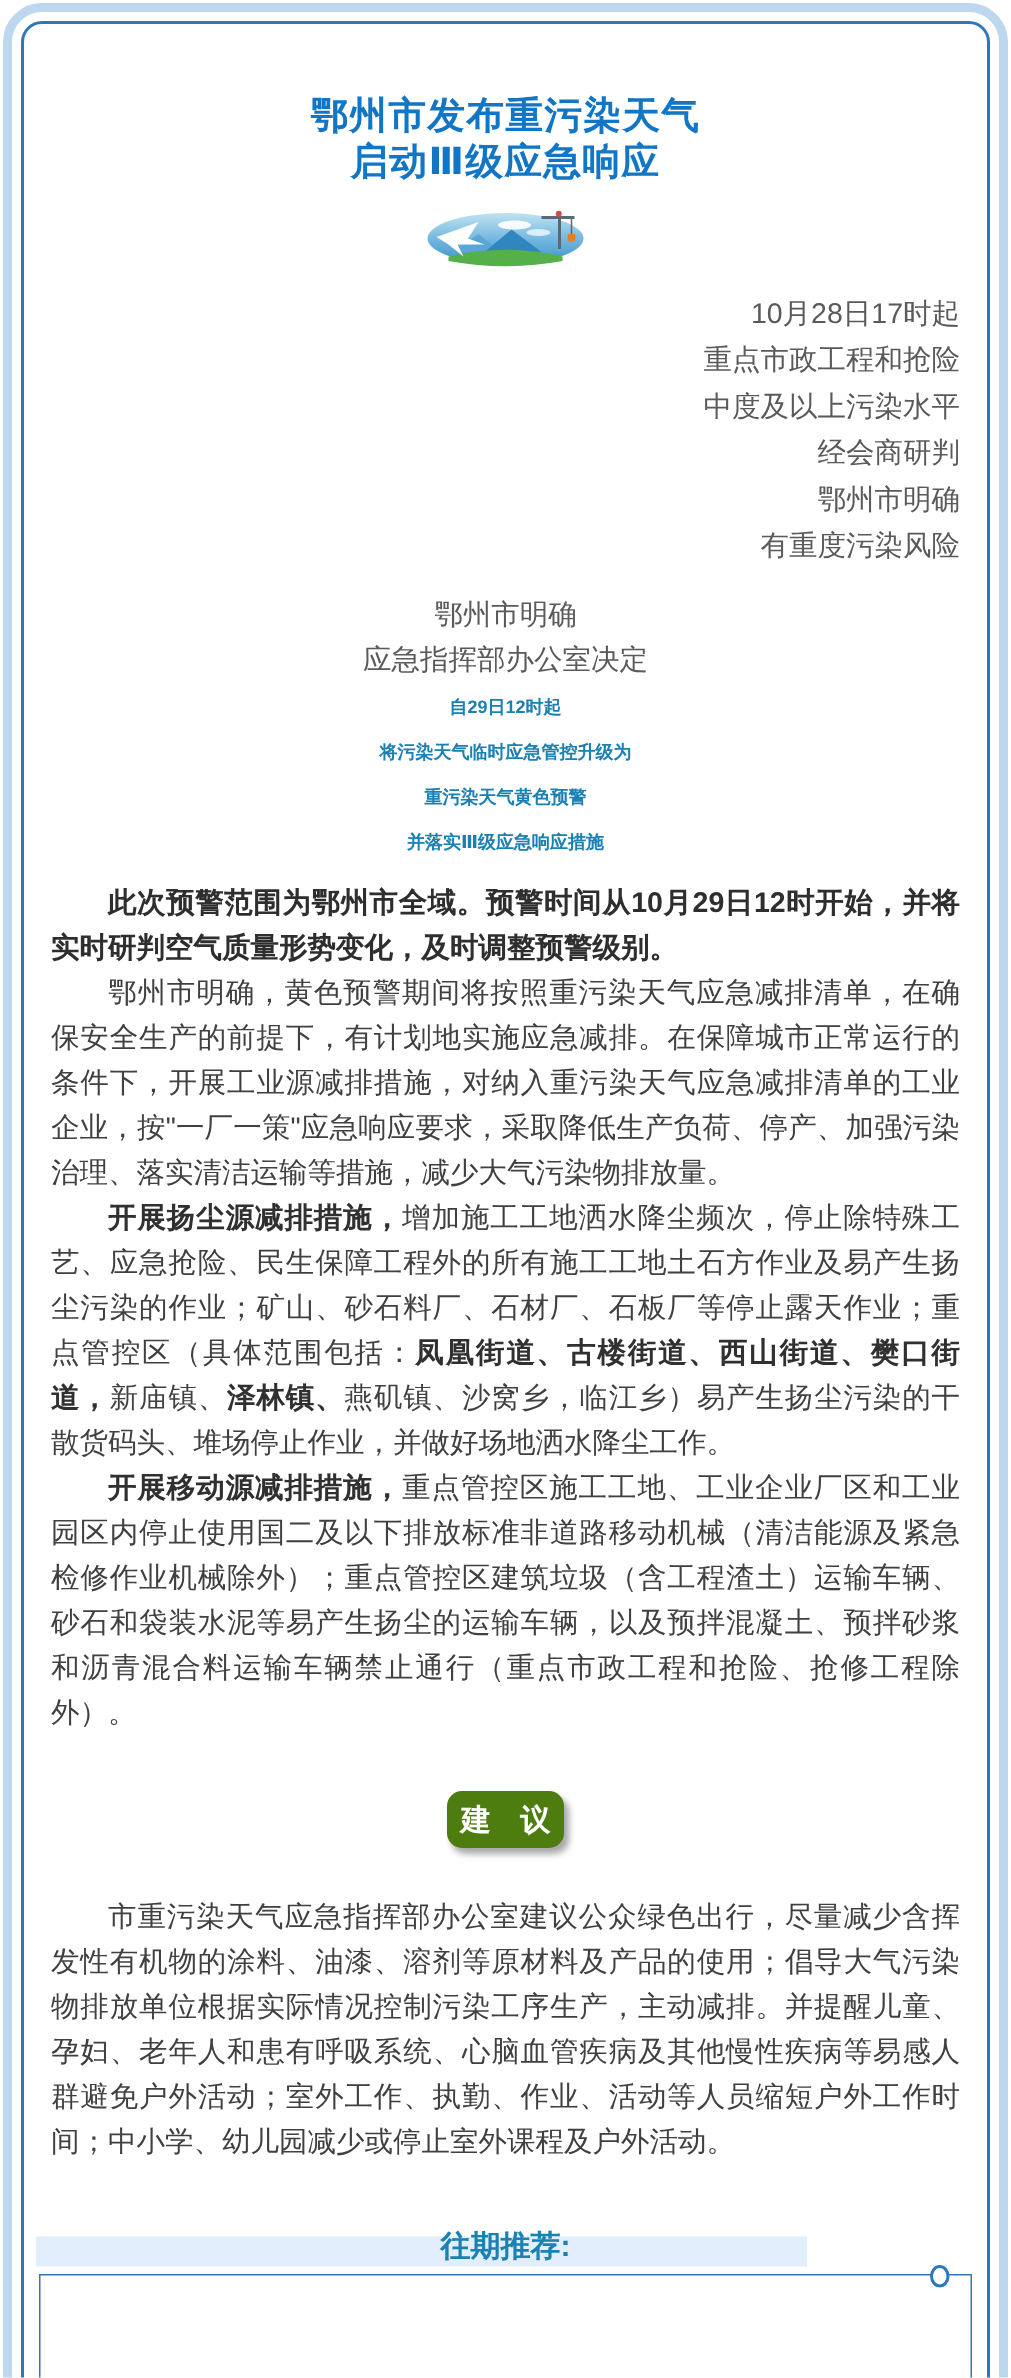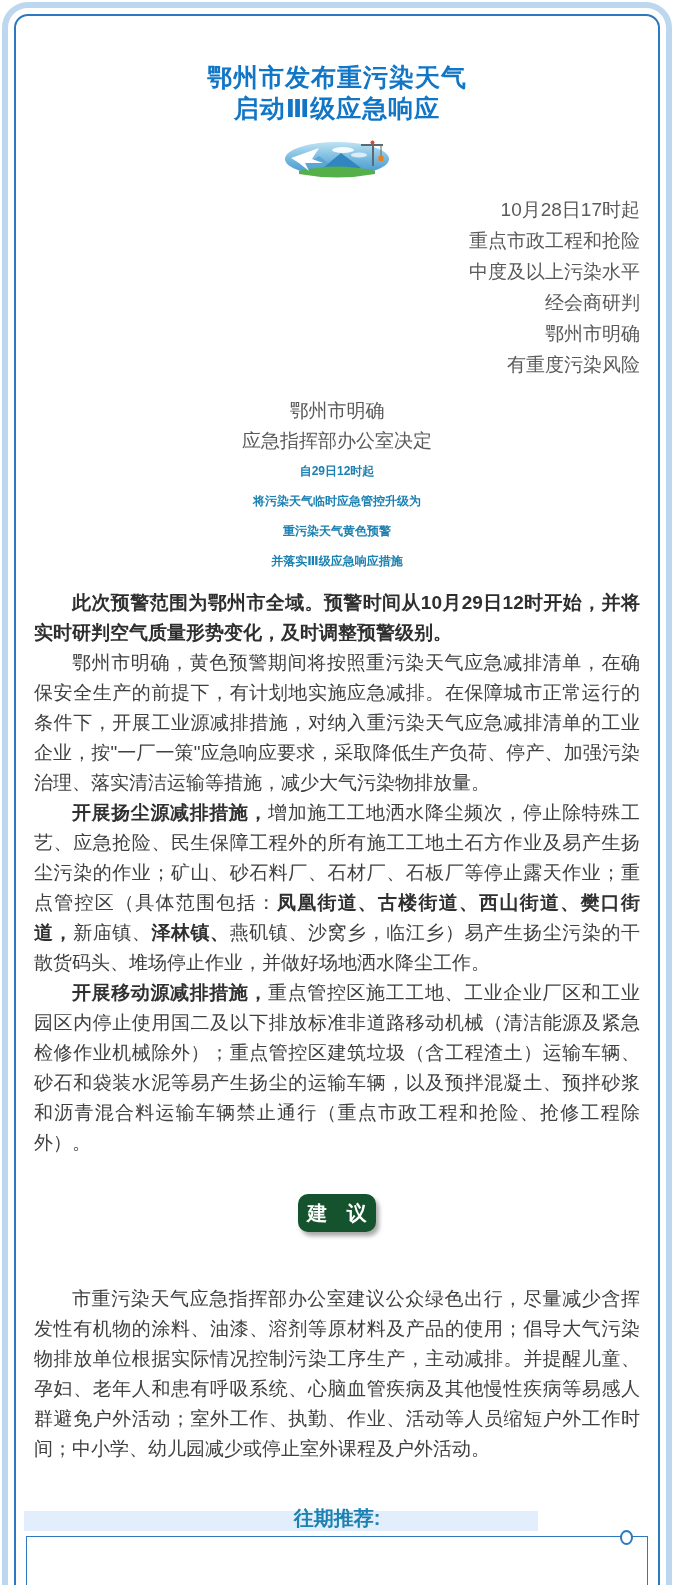--- a/index.html
+++ b/index.html
@@ -30,26 +30,26 @@
   }
   .paragraphs{margin-top:12px;}
   .para{
     margin:0;color:#404040;font-size:19px;line-height:30px;
     text-indent:2em;text-align:justify;
   }
   .para .b{font-weight:bold;color:#303030;}
   .para.all-bold{font-weight:bold;color:#2e2e2e;}
   .advice-badge{
     margin:36px auto 0 auto;width:78px;height:38px;border-radius:10px;
-    background:#14532d;color:#ffffff;font-size:20px;font-weight:bold;
+    background:#4d7c0f;color:#ffffff;font-size:20px;font-weight:bold;
     display:flex;align-items:center;justify-content:center;letter-spacing:7px;
     padding-left:7px;box-sizing:border-box;
     box-shadow:3px 4px 4px rgba(110,110,110,0.6);
   }
-  .p5{margin-top:52px;}
+  .p5{margin-top:32px;}
   .recommend-header{position:relative;margin-top:38px;height:32px;}
   .recommend-band{
     position:absolute;left:-10px;top:9px;width:514px;height:20px;background:#e2eefb;
   }
   .recommend-text{
     position:relative;text-align:center;color:#1b80b2;font-weight:bold;
     font-size:20px;line-height:32px;
   }
   .bottom-card{
     position:relative;margin:2px -8px 0 -8px;height:220px;

